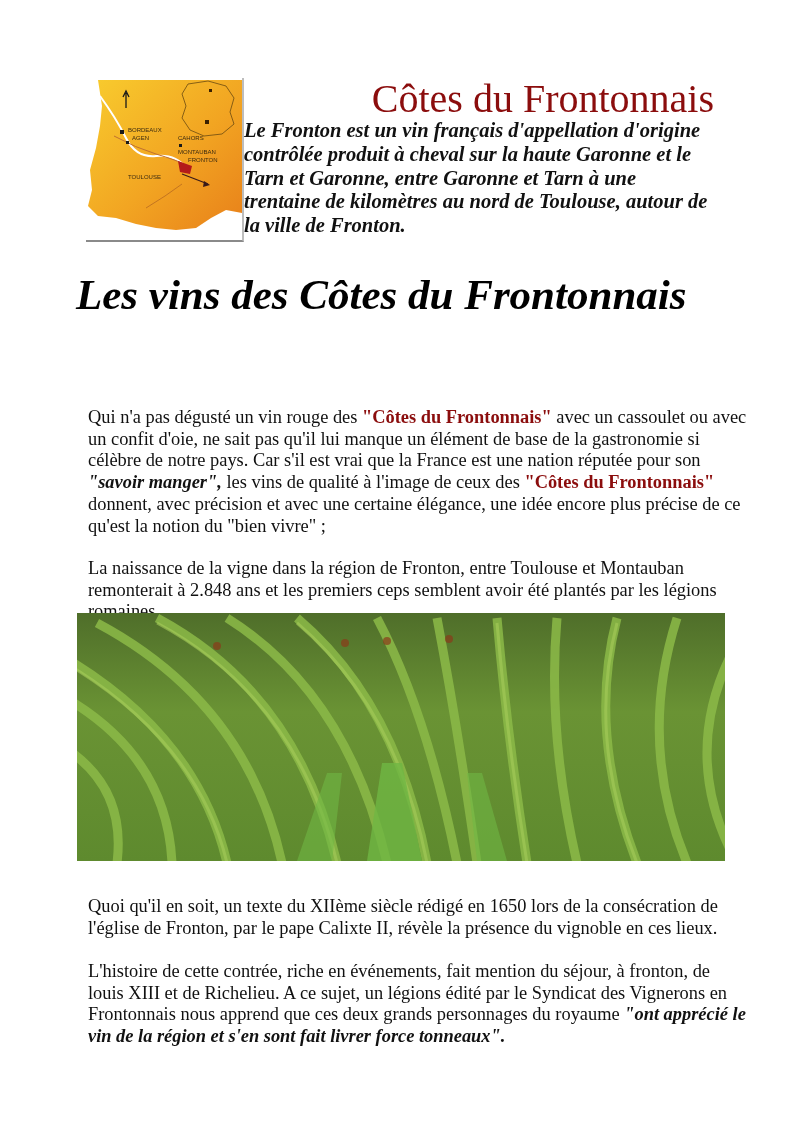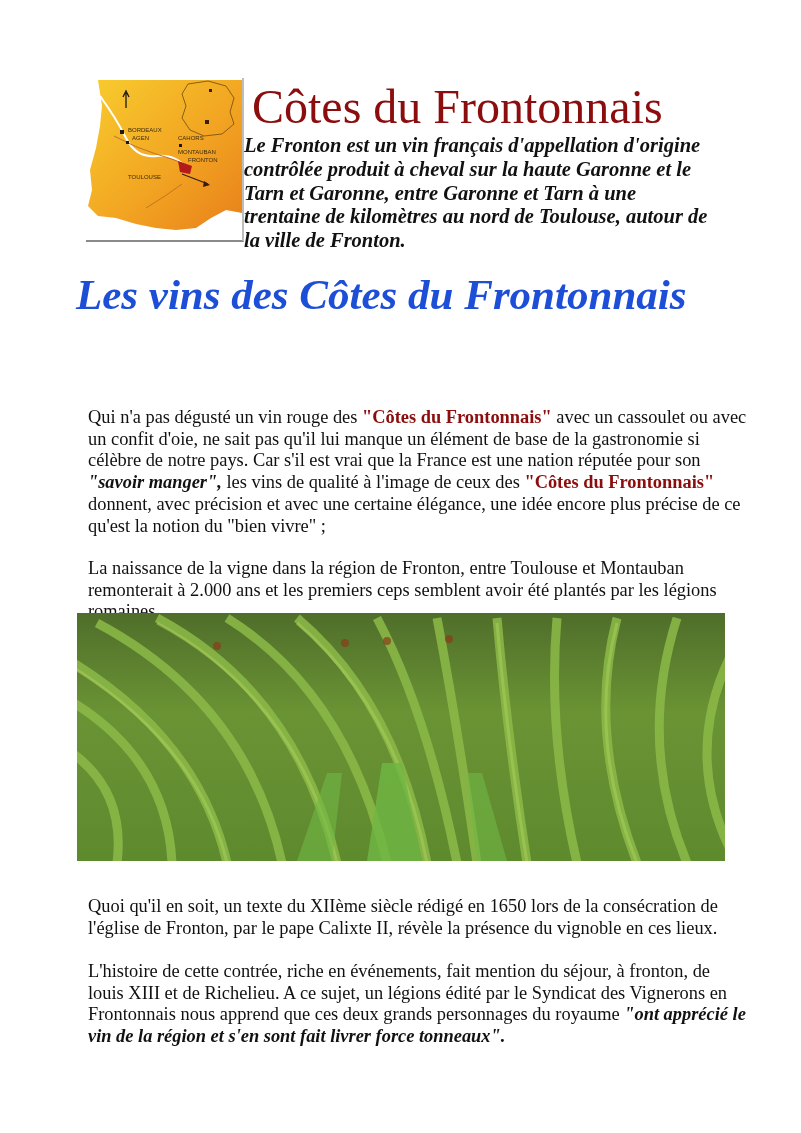--- a/index.html
+++ b/index.html
@@ -4,25 +4,25 @@
 <style>
   html, body { margin: 0; padding: 0; background: #ffffff; }
   body { width: 801px; height: 1133px; position: relative; overflow: hidden;
          font-family: "Liberation Serif", "DejaVu Serif", serif; color: #111; }
 
   .map-box { position: absolute; left: 86px; top: 78px; width: 156px; height: 162px;
              background: #fff; border-right: 2px solid #bdbdbd; border-bottom: 2px solid #8a8a8a; }
   .map-box svg { display: block; width: 156px; height: 160px; }
 
   .intro { position: absolute; left: 244px; top: 80px; width: 470px; }
-  .intro h1 { margin: 8px; font-weight: normal; font-size: 48px; line-height: 38px; color: #8b0d0d; }
+  .intro h1 { margin: 0; font-weight: normal; font-size: 40px; line-height: 38px; color: #8b0d0d; text-align: right; }
   .intro p { margin: 1px 0 0 0; font-style: italic; font-weight: bold; font-size: 20.5px; line-height: 23.8px; color: #111; }
 
   .main-title { position: absolute; left: 76px; top: 270px; width: 660px; margin: 0;
-                font-style: italic; font-weight: bold; font-size: 43px; line-height: 50px; color: #1d4ed8; }
+                font-style: italic; font-weight: bold; font-size: 43px; line-height: 50px; color: #000000; }
 
   .para { position: absolute; left: 76px; width: 660px; margin: 12px; font-size: 18.4px; line-height: 21.7px; color: #111; }
   .para .hl { color: #8b0d0d; font-weight: bold; }
   .para .em { font-weight: bold; font-style: italic; }
 
   .p1 { top: 395px; }
   .p2 { top: 546px; }
   .p3 { top: 884px; }
   .p4 { top: 949px; }
 
@@ -70,21 +70,21 @@
   <h1>Côtes du Frontonnais</h1>
   <p>Le Fronton est un vin français d'appellation d'origine contrôlée produit à cheval sur la haute Garonne et le Tarn et Garonne, entre Garonne et Tarn à une trentaine de kilomètres au nord de Toulouse, autour de la ville de Fronton.</p>
 </div>
 
 <h2 class="main-title">
   <span>Les vins des Côtes du Frontonnais</span><br>
 </h2>
 
 <p class="para p1"><span>Qui n'a pas dégusté un vin rouge des </span><span class="hl">"Côtes du Frontonnais"</span><span> avec un cassoulet ou avec un confit d'oie, ne sait pas qu'il lui manque un élément de base de la gastronomie si célèbre de notre pays. Car s'il est vrai que la France est une nation réputée pour son </span><span class="em">"savoir manger",</span><span> les vins de qualité à l'image de ceux des </span><span class="hl">"Côtes du Frontonnais"</span><span> donnent, avec précision et avec une certaine élégance, une idée encore plus précise de ce qu'est la notion du "bien vivre" ;</span></p>
 
-<p class="para p2">La naissance de la vigne dans la région de Fronton, entre Toulouse et Montauban remonterait à 2.000 ans et les premiers ceps semblent avoir été plantés par les légions romaines.</p>
+<p class="para p2">La naissance de la vigne dans la région de Fronton, entre Toulouse et Montauban remonterait à 2.848 ans et les premiers ceps semblent avoir été plantés par les légions romaines.</p>
 
 <div class="vineyard">
   <svg viewBox="0 0 648 248" preserveAspectRatio="none">
     <defs>
       <linearGradient id="sky" x1="0" y1="0" x2="0" y2="1">
         <stop offset="0" stop-color="#4f6e2a"></stop>
         <stop offset="0.4" stop-color="#6a9334"></stop>
         <stop offset="1" stop-color="#5e8a2e"></stop>
       </linearGradient>
     </defs>

